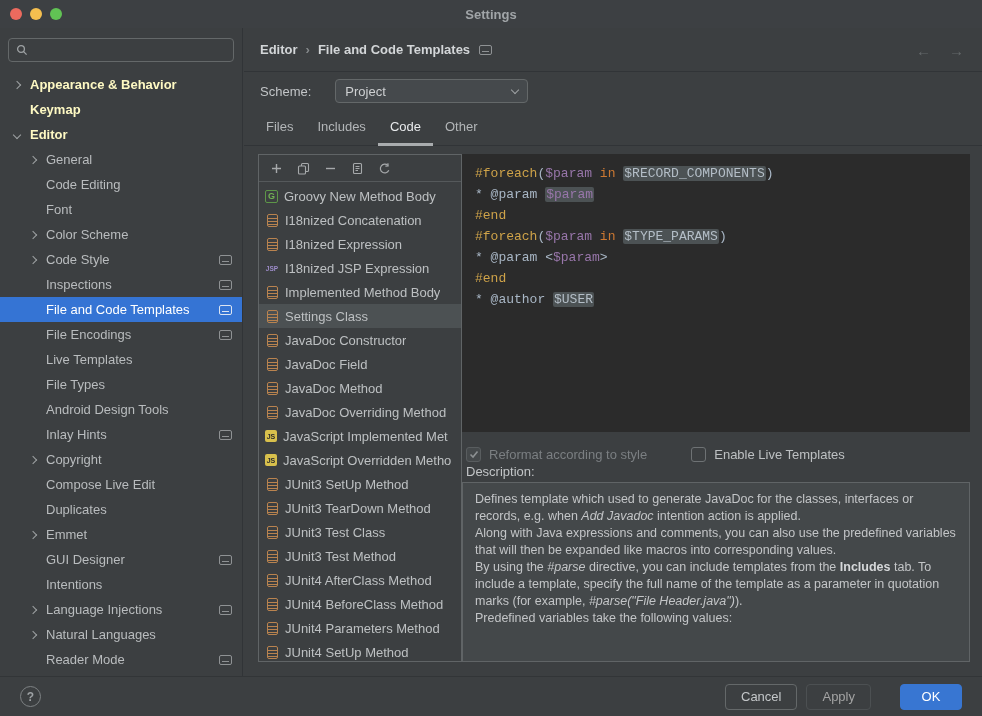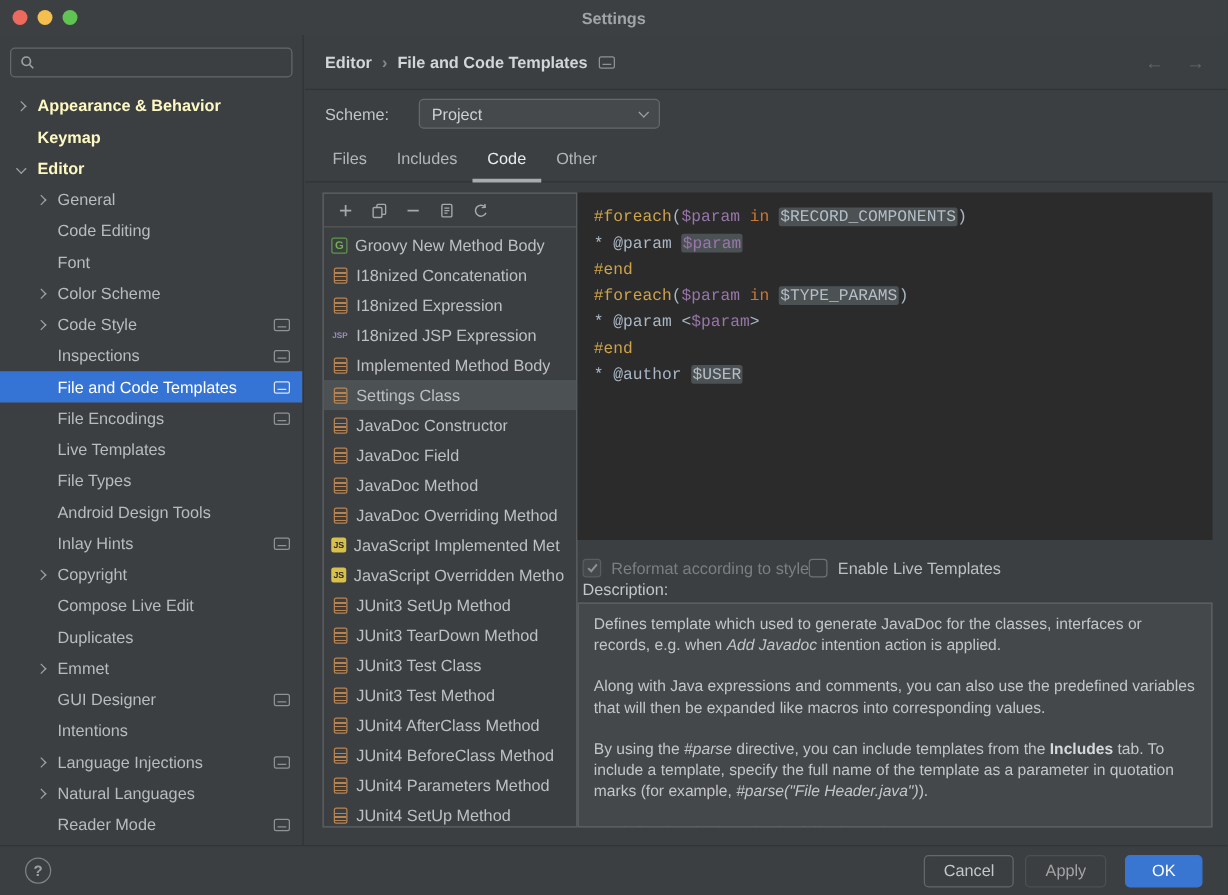--- a/index.html
+++ b/index.html
@@ -74,41 +74,41 @@
   .editor{position:absolute;left:218px;top:8px;right:12px;height:278px;background:#2b2b2b;padding:9px 13px;overflow:hidden;cursor:text;
           font-family:Liberation Mono, monospace;font-size:13px;line-height:21px;color:#a9b7c6}
   .tk-d{color:#cfa349}
   .tk-k{color:#cc7832}
   .tk-v{color:#9876aa}
   .tk-p{color:#a9b7c6}
   .tk-h{color:#b4bec7;background:#4c5254;border-radius:2px;padding:0 1px}
   .tk-vh{color:#9876aa;background:#4c5254;border-radius:2px;padding:0 1px}
 
   
-  .opts{position:absolute;left:222px;top:296px;right:12px;height:24px;display:flex;align-items:center;}
+  .opts{position:absolute;left:222px;top:296px;right:12px;height:24px;display:flex;align-items:center;gap:44px}
   .cb{display:flex;align-items:center;gap:8px;cursor:pointer}
   .cb-box{width:15px;height:15px;flex:none;border-radius:3px;border:1px solid #6e7274;display:flex;align-items:center;justify-content:center}
   .cb.disabled{color:#7b7f82;cursor:default}
   .cb.disabled .cb-box{border-color:#595d5f;background:#45494b}
 
   
   .desc-label{position:absolute;left:222px;top:318px;color:#c2c5c7}
   .desc-panel{position:absolute;left:218px;top:336px;right:12px;bottom:14px;border:1px solid #606466;background:#44484a;
               padding:8px 12px;overflow:hidden;font-size:12.5px;line-height:17px;color:#c3c5c7}
-  .desc-p + .desc-p{margin-top:16px}
+  .desc-p + .desc-p{}
   .it{font-style:italic}
   .bd{font-weight:bold;color:#d6d8da}
 
   
   .footer{position:absolute;left:0;right:0;bottom:0;height:40px;background:#3c3f41;border-top:1px solid #323537;display:flex;align-items:center;padding:0 20px;gap:9px}
   .help{width:21px;height:21px;border-radius:50%;border:1.5px solid #7e8284;color:#9da1a4;display:flex;align-items:center;justify-content:center;font-weight:bold;font-size:12px;cursor:pointer}
   .spacer{flex:1}
   .btn{height:26px;min-width:62px;padding:0 15px;border-radius:4px;border:1px solid #646869;background:#3c3f41;color:#c4c7c9;font:inherit;font-size:13px;display:flex;align-items:center;justify-content:center;cursor:pointer}
   .btn.disabled{color:#a3a3a3;border-color:#4c5052;cursor:default}
-  .btn.primary{background:#3876d2;border-color:#3876d2;color:#ffffff;margin-left:6px}
+  .btn.primary{background:#3876d2;border-color:#3876d2;color:#ffffff;margin-left:20px}
 
   svg{display:block}
 </style>
 </head>
 <body>
 
 <div class="titlebar">
   <div class="lights">
     <span class="light red"></span>
     <span class="light yellow"></span>

